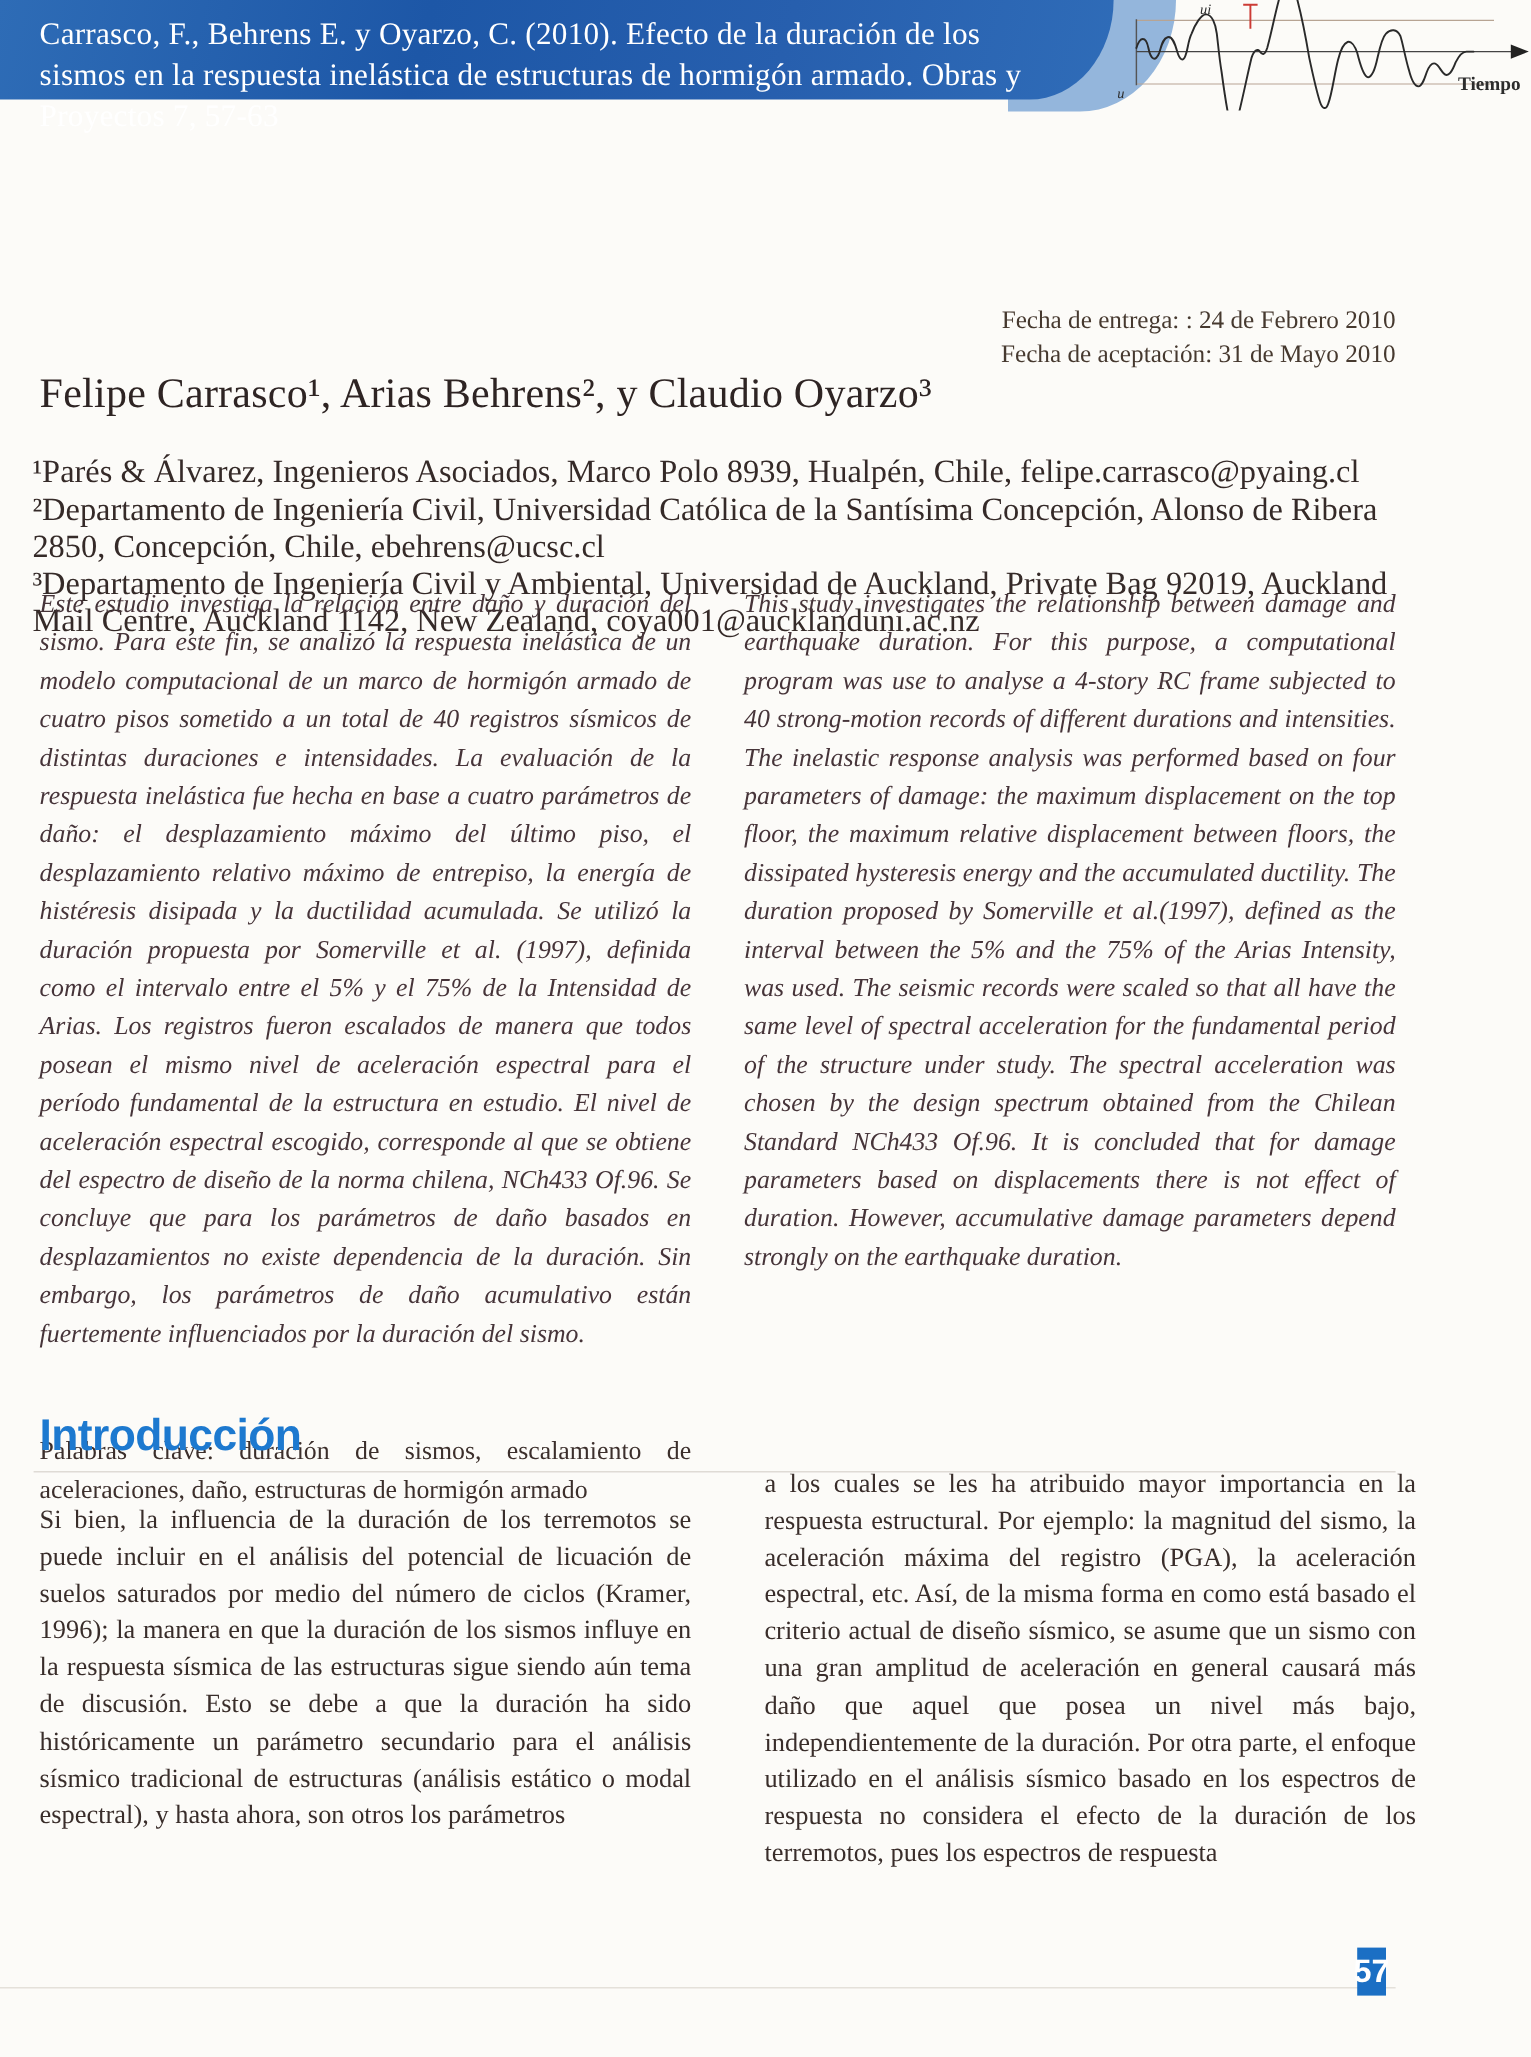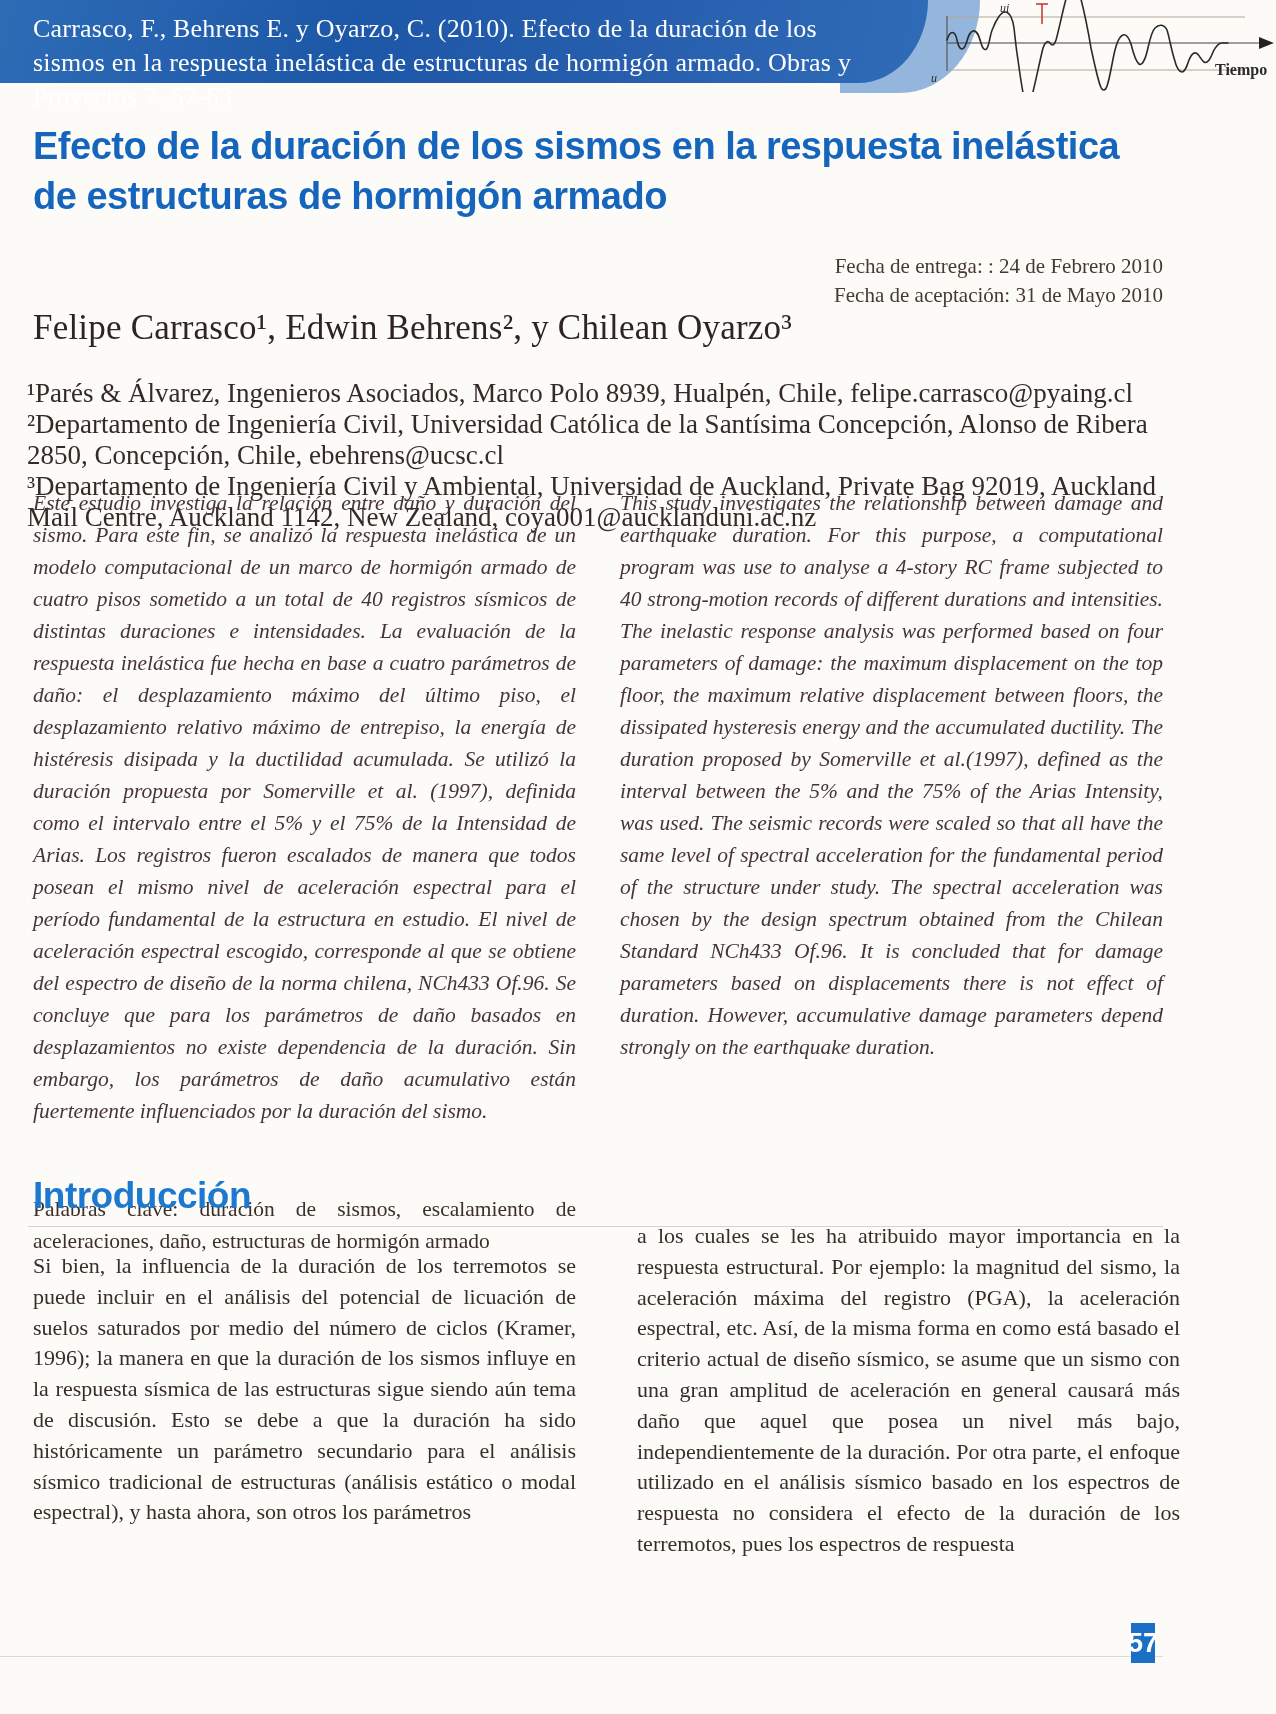--- a/index.html
+++ b/index.html
@@ -129,28 +129,27 @@
            C219,44 221,32 225,28 C229,24 234,24 237,30 C239,36 241,48 244,58
            C246,66 249,72 252,72 C255,72 257,66 259,60 C261,55 263,52 266,53
            C269,54 271,60 274,62 C277,64 280,60 283,52 C286,46 289,43 292,43 L298,43" fill="none" stroke="#2a2a2a" stroke-width="1.6" stroke-linejoin="round" stroke-linecap="round"></path>
 
       <text class="fig-label" x="70" y="12" font-size="12" font-style="italic">ui</text>
       <text class="fig-label" x="1" y="82" font-size="12" font-style="italic">u</text>
       <text class="fig-label" x="285" y="75" font-size="16" font-weight="bold">Tiempo</text>
     </svg>
   </div>
 
-  <h1 class="title-es">Efecto de la duración de los sismos en la respuesta inelástica de estructuras de hormigón armado</h1>
 
   <div class="dates">
     <div>Fecha de entrega: : 24 de Febrero 2010</div>
     <div>Fecha de aceptación: 31 de Mayo 2010</div>
   </div>
 
-  <div class="authors">Felipe Carrasco¹, Edwin Behrens², y Chilean Oyarzo³</div>
+  <div class="authors">Felipe Carrasco¹, Arias Behrens², y Claudio Oyarzo³</div>
 
   <div class="affiliations">
     <p>¹Parés &amp; Álvarez, Ingenieros Asociados, Marco Polo 8939, Hualpén, Chile, felipe.carrasco@pyaing.cl</p>
     <p>²Departamento de Ingeniería Civil, Universidad Católica de la Santísima Concepción, Alonso de Ribera 2850, Concepción, Chile, ebehrens@ucsc.cl</p>
     <p>³Departamento de Ingeniería Civil y Ambiental, Universidad de Auckland, Private Bag 92019, Auckland Mail Centre, Auckland 1142, New Zealand, coya001@aucklanduni.ac.nz</p>
   </div>
 
   <div class="abstract-grid">
     <div>
       <p class="abstract-text">Este estudio investiga la relación entre daño y duración del sismo. Para este fin, se analizó la respuesta inelástica de un modelo computacional de un marco de hormigón armado de cuatro pisos sometido a un total de 40 registros sísmicos de distintas duraciones e intensidades. La evaluación de la respuesta inelástica fue hecha en base a cuatro parámetros de daño: el desplazamiento máximo del último piso, el desplazamiento relativo máximo de entrepiso, la energía de histéresis disipada y la ductilidad acumulada. Se utilizó la duración propuesta por Somerville et al. (1997), definida como el intervalo entre el 5% y el 75% de la Intensidad de Arias. Los registros fueron escalados de manera que todos posean el mismo nivel de aceleración espectral para el período fundamental de la estructura en estudio. El nivel de aceleración espectral escogido, corresponde al que se obtiene del espectro de diseño de la norma chilena, NCh433 Of.96. Se concluye que para los parámetros de daño basados en desplazamientos no existe dependencia de la duración. Sin embargo, los parámetros de daño acumulativo están fuertemente influenciados por la duración del sismo.</p>

